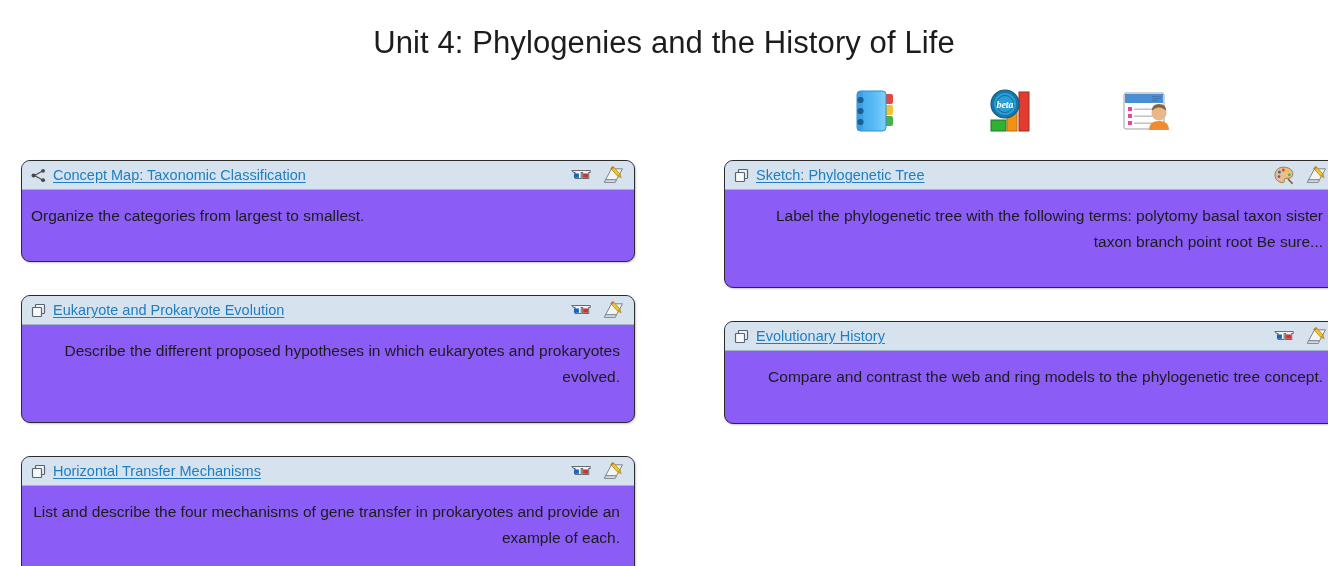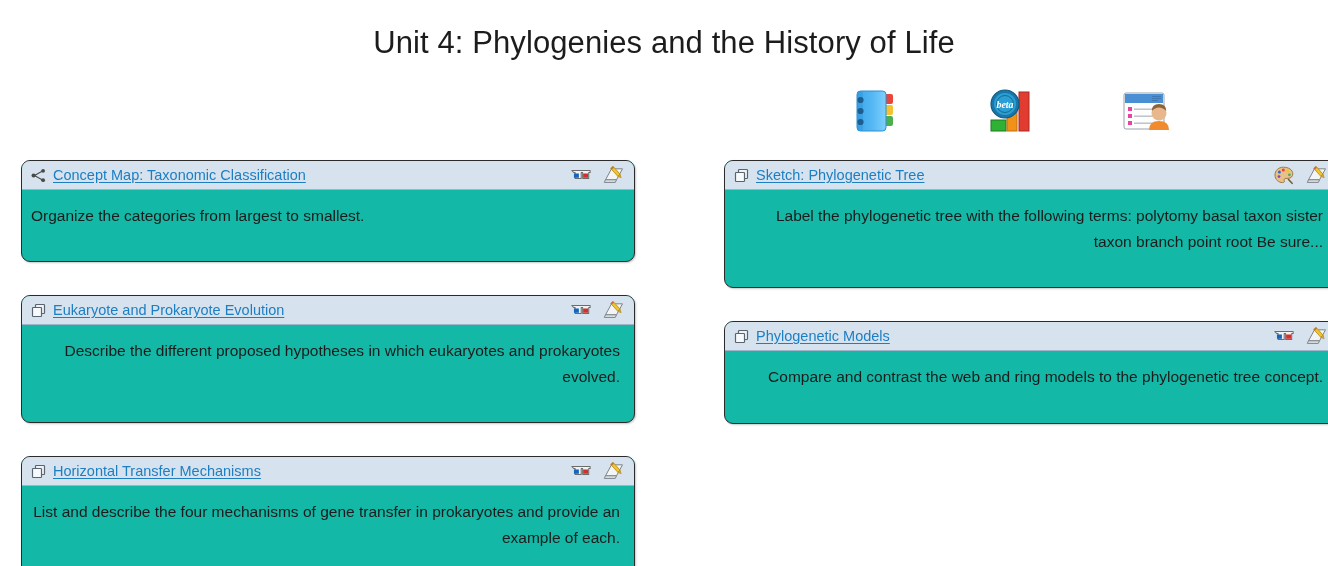--- a/index.html
+++ b/index.html
@@ -62,21 +62,21 @@
     position: absolute;
     top: 0;
     width: 614px;
   }
   .column.left  { left: 21px; }
   .column.right { left: 724px; }
 
   .card {
     border: 1px solid #2b2b2b;
     border-radius: 9px;
-    background: #14b8a6;
+    background: #8b5cf6;
     box-shadow: 1px 1px 2px rgba(0,0,0,0.22);
     margin-bottom: 33px;
     overflow: hidden;
   }
 
   .card-header {
     background: #d6e3ef;
     border-bottom: 1px solid #9fb4c8;
     height: 29px;
     display: flex;
@@ -340,21 +340,21 @@
         <div class="card-body">Label the phylogenetic tree with the following terms: polytomy basal taxon sister taxon branch point  root Be sure...</div>
       </div>
       <div class="card tall">
         <div class="card-header">
           <span class="card-type-icon">
             <svg width="17" height="17" viewBox="0 0 17 17">
     <rect x="5.5" y="2.5" width="9" height="9" rx="0.8" fill="#eef3f7" stroke="#5a6470" stroke-width="1.2"></rect>
     <rect x="2.5" y="5.5" width="9" height="9" rx="0.8" fill="#f7fafc" stroke="#5a6470" stroke-width="1.2"></rect>
   </svg>
           </span>
-          <a class="card-title">Phylogenetic Models</a>
+          <a class="card-title">Evolutionary History</a>
           <div class="card-actions">
             <span class="act-icon">
               <svg width="24" height="17" viewBox="0 0 24 17">
     <path d="M2 3 h20 v2.2 h-1.6 v6.6 h-6.6 v-6.6 h-1.6 v6.6 h-6.6 v-6.6 h-1.6 z" fill="#f2f2f2" stroke="#6b6b6b" stroke-width="1.1" stroke-linejoin="round"></path>
     <rect x="4.3" y="6.3" width="5.4" height="4.7" fill="#1565c0"></rect>
     <rect x="14.3" y="6.3" width="5.4" height="4.7" fill="#d32f2f"></rect>
   </svg>
             </span>
             <span class="act-icon">
               <svg width="22" height="20" viewBox="0 0 22 20">

